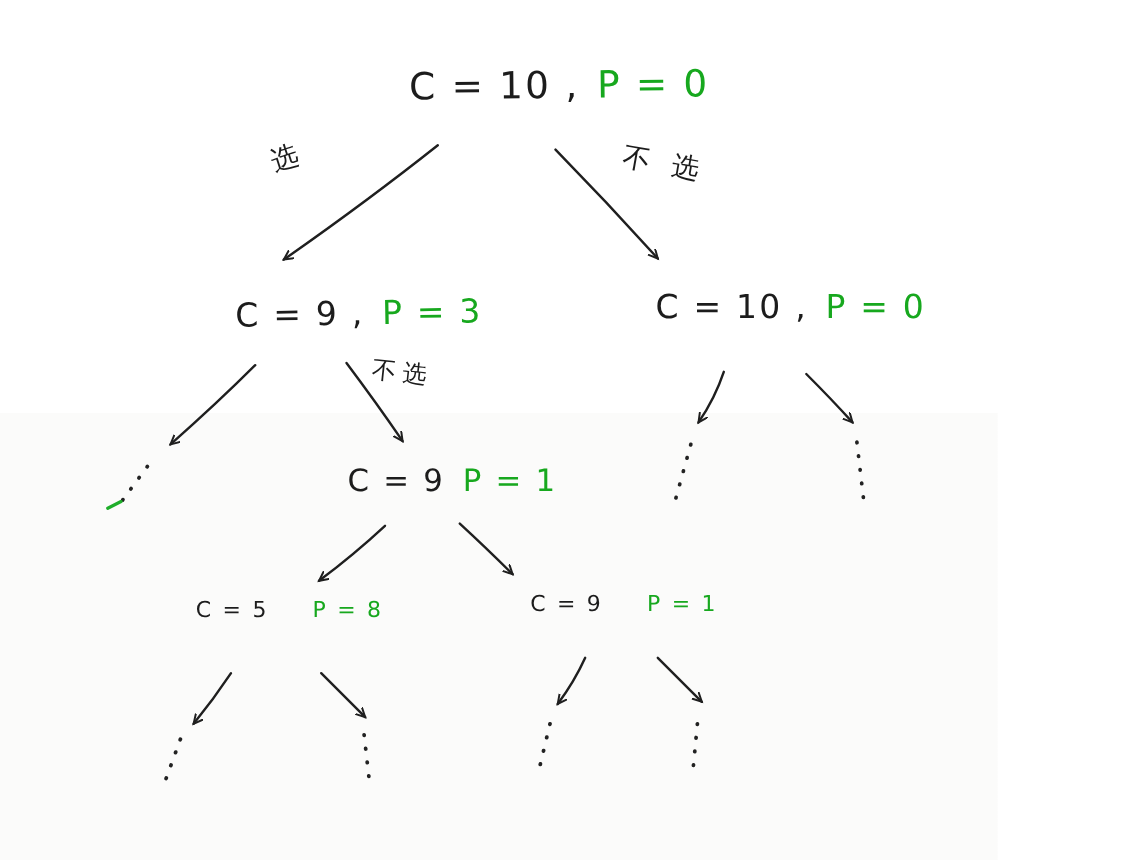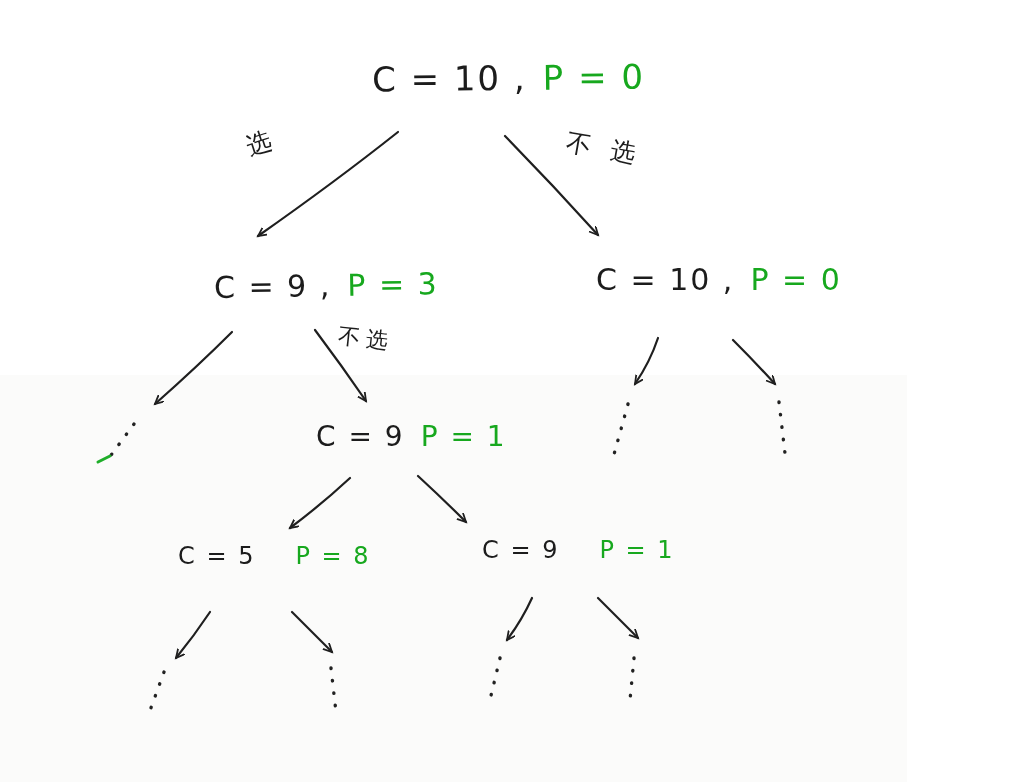--- a/index.html
+++ b/index.html
@@ -31,21 +31,21 @@
     position:absolute;
     display:flex;align-items:baseline;gap:16px;
     white-space:nowrap;
     color:#1c1c1c;
     letter-spacing:2px;
   }
   .node .p{color:#17a81e;}
   .node-root{font-size:34px;transform:rotate(-0.6deg);}
   .node-l1{font-size:30px;}
   .node-l2{font-size:28px;}
-  .node-l3{font-size:24px;gap:40px;}
+  .node-l3{font-size:20px;gap:40px;}
   .edge-label{
     position:absolute;
     font-size:25px;color:#1c1c1c;
     white-space:nowrap;letter-spacing:6px;
     font-family:"DejaVu Sans", sans-serif;
   }
   .tilt-l{transform:rotate(-18deg);}
   .tilt-r{transform:rotate(10deg);}
   .tilt-s{transform:rotate(6deg);font-size:22px;}
 </style>

